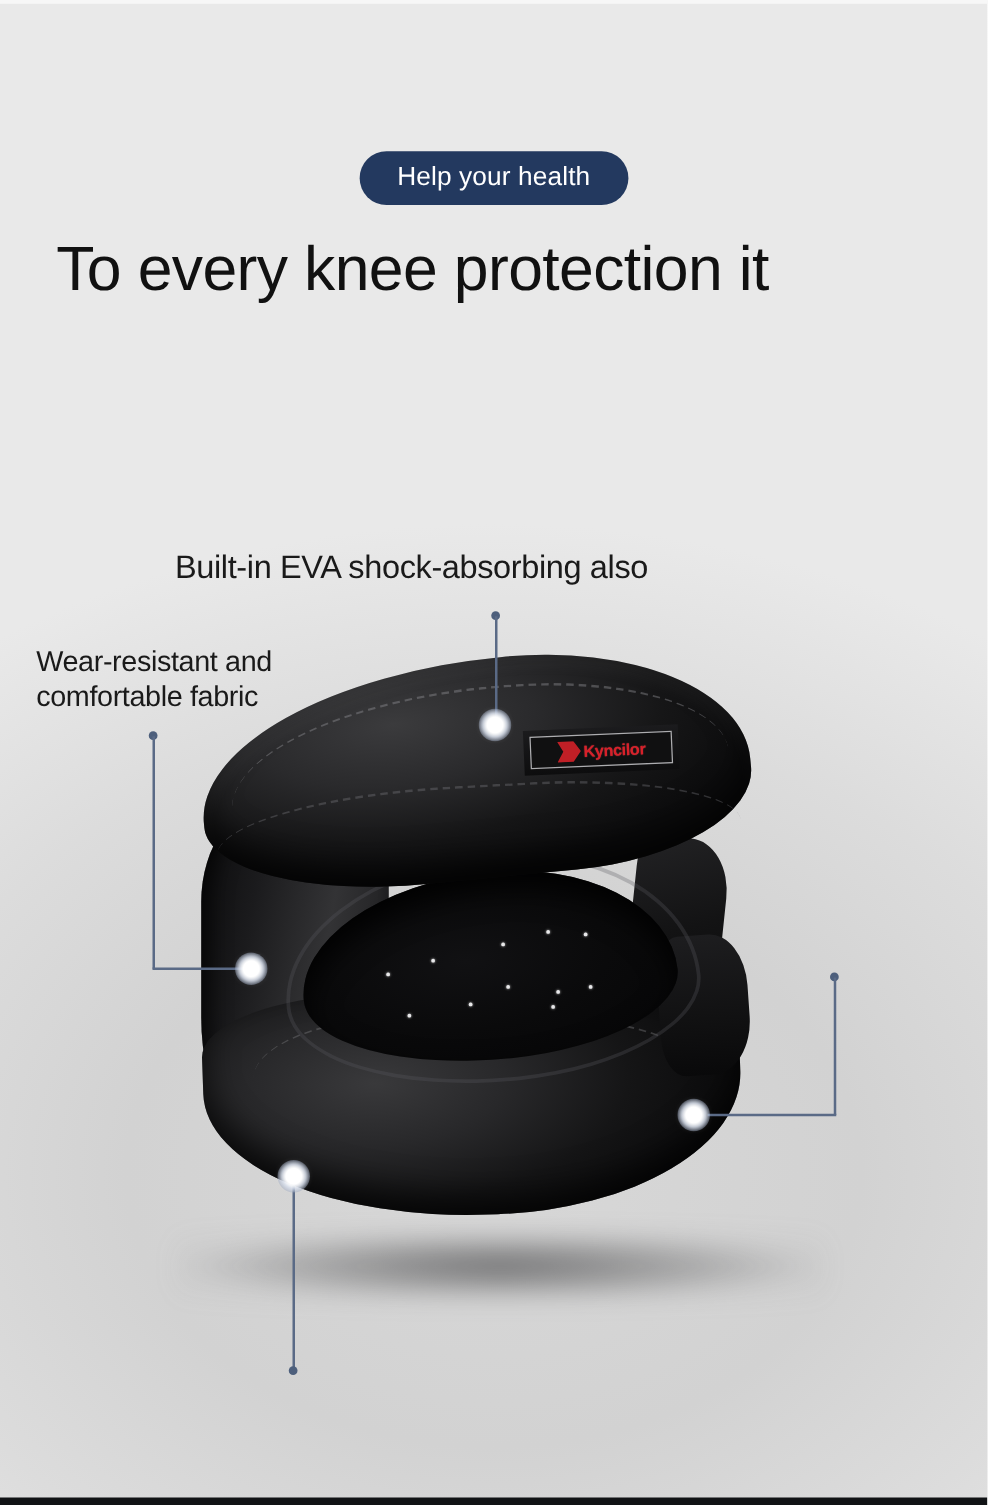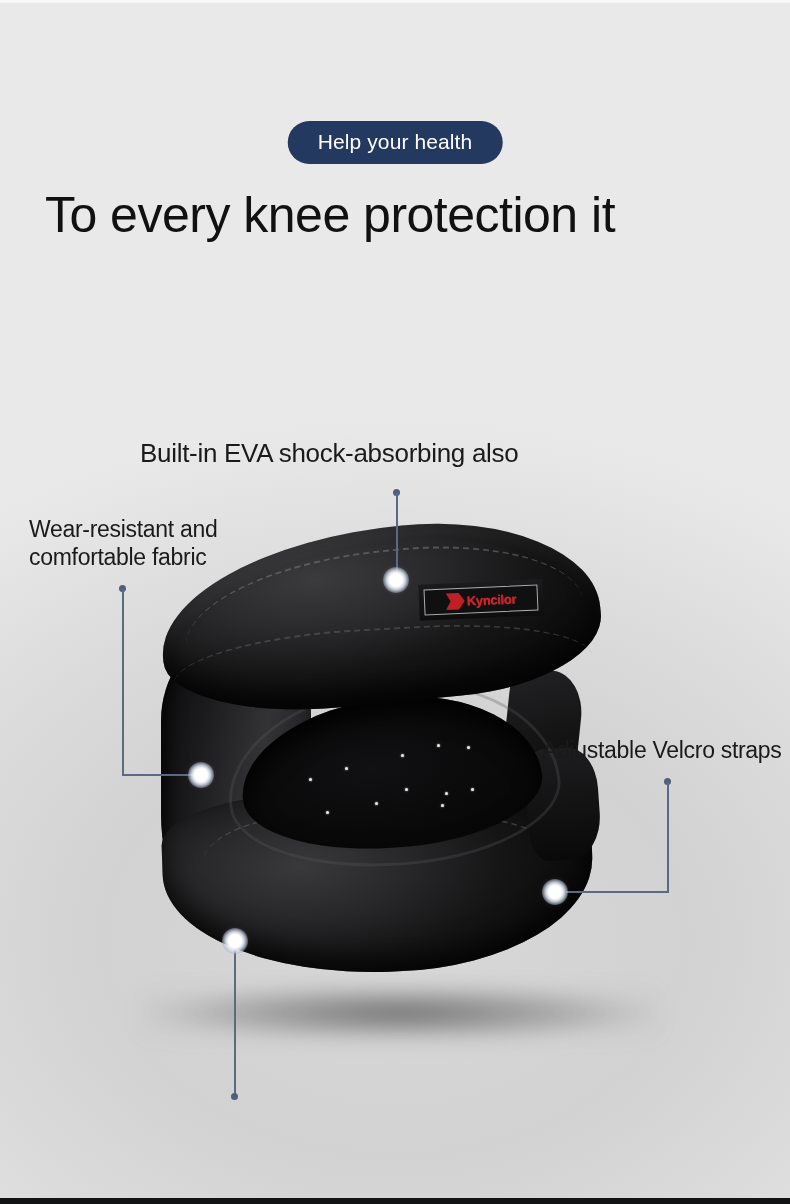--- a/index.html
+++ b/index.html
@@ -373,21 +373,20 @@
 
   <div class="callout-label label-wear">Wear-resistant and
 comfortable fabric</div>
   <div class="connector">
     <span class="dot-node" style="left:119px; top:585px;"></span>
     <span class="line-v" style="left:122px; top:589px; height:186px;"></span>
     <span class="line-h" style="left:122px; top:774px; width:78px;"></span>
   </div>
   <span class="dot-marker" style="left:188px; top:762px;"></span>
 
-  <div class="callout-label label-velcro">Adjustable Velcro straps</div>
   <div class="connector">
     <span class="dot-node" style="left:664px; top:778px;"></span>
     <span class="line-v" style="left:667px; top:782px; height:110px;"></span>
     <span class="line-h" style="left:566px; top:891px; width:103px;"></span>
   </div>
   <span class="dot-marker" style="left:542px; top:879px;"></span>
 
   <div class="connector">
     <span class="line-v" style="left:234px; top:948px; height:148px;"></span>
     <span class="dot-node" style="left:231px; top:1093px;"></span>

